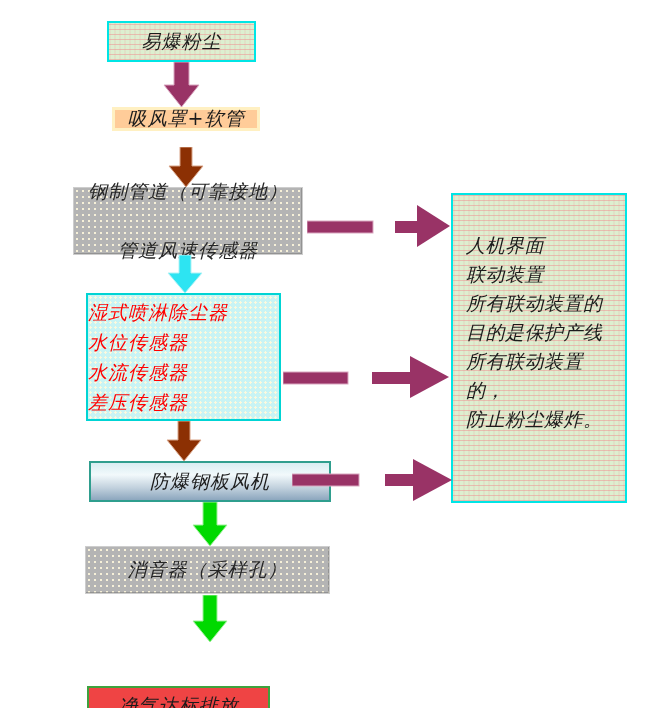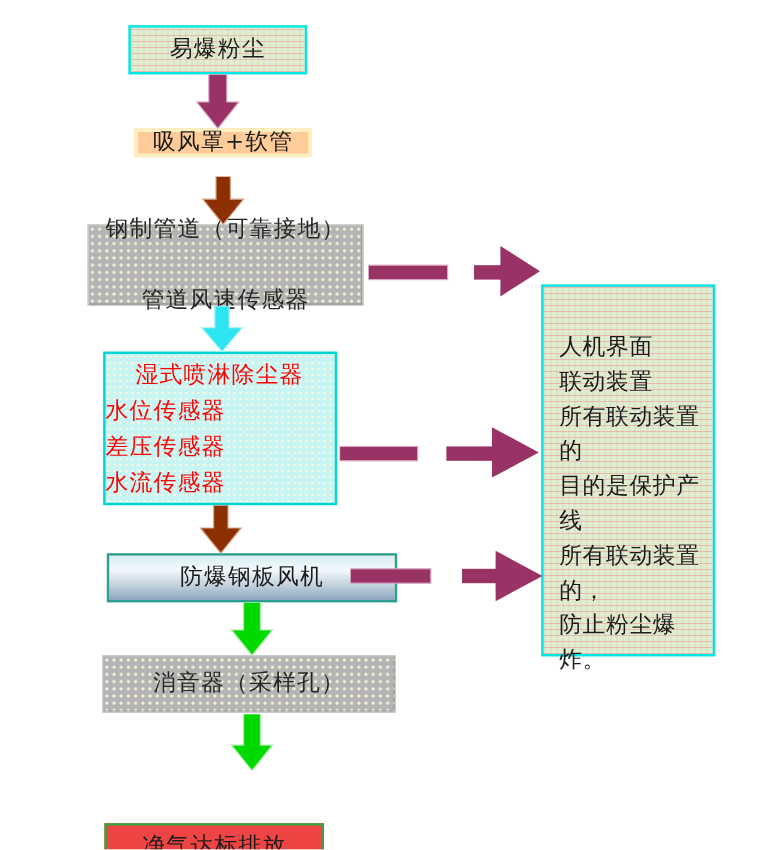--- a/index.html
+++ b/index.html
@@ -1,21 +1,21 @@
 <!DOCTYPE html>
 <html style="--maroon: #993366; --brown: #8c3003; --cyanArrow: #2de4f2; --greenArrow: #00d900; --cyanBorder: #00e5e5; --redText: #ff0000;"><head>
 <meta charset="utf-8">
 <style>
   html,body{margin:0;padding:0;background:#ffffff;}
   body{font-family:"DejaVu Sans",sans-serif;}
   #canvas{position:relative;width:648px;height:708px;background:#ffffff;overflow:hidden;}
 
   .node{position:absolute;box-sizing:border-box;display:flex;flex-direction:column;
         justify-content:center;align-items:center;font-size:19px;color:#1c1c1c;
-        letter-spacing:1px;line-height:1.45;}
+        letter-spacing:1px;line-height:1.45;font-style:italic;}
 
   
   .tex-wave{
     background-color:#ddefd0;
     background-image:
       repeating-linear-gradient(0deg, rgba(238,148,148,.55) 0 1px, rgba(0,0,0,0) 1px 5px),
       repeating-linear-gradient(90deg, rgba(238,148,148,.14) 0 2px, rgba(0,0,0,0) 2px 5px);
     border:2px solid var(--cyanBorder,#00e5e5);
   }
   
@@ -36,31 +36,31 @@
     border:2px solid #00d4d4;
   }
 
   #box-dust{left:107px;top:21px;width:149px;height:41px;}
   #box-hood{left:112px;top:107px;width:148px;height:24px;
             background:#ffcc99;border:3px solid #fff0c2;}
   #box-pipe{left:73px;top:187px;width:230px;height:68px;line-height:31px;}
   #box-scrubber{left:86px;top:293px;width:195px;height:128px;
                 color:var(--redText,#ff0000);align-items:stretch;justify-content:center;
                 line-height:30px;}
-  #box-scrubber .ln1{padding-left:25px;}
+  #box-scrubber .ln1{padding-left:0;}
   #box-scrubber .ln{}
   #box-fan{left:89px;top:461px;width:242px;height:41px;
            background:linear-gradient(180deg,#d8edf2 0%,#f2f9fb 32%,#c3d2de 66%,#8ca6be 100%);
            border:2px solid #2f9e8e;}
   #box-muffler{left:85px;top:546px;width:245px;height:48px;}
   #box-outlet{left:87px;top:642px;width:183px;height:39px;
               background:#ef4444;border:2px solid #3da23d;margin-top:44px;}
-  #box-hmi{left:451px;top:193px;width:145px;height:310px;
+  #box-hmi{left:451px;top:193px;width:176px;height:310px;
            justify-content:flex-start;align-items:stretch;
-           padding:36px 8px 0 13px;line-height:29px;letter-spacing:.5px;margin-top:44px;}
+           padding:36px 8px 0 13px;line-height:29px;letter-spacing:.5px;}
 
   .varrow,.harrow{position:absolute;}
 </style>
 </head>
 <body>
 
 <div id="canvas">
 
   <div class="node tex-wave" id="box-dust">
     <div>易爆粉尘</div>
@@ -71,22 +71,22 @@
   </div>
 
   <div class="node tex-graydots" id="box-pipe">
     <div>钢制管道（可靠接地）</div>
     <div>管道风速传感器</div>
   </div>
 
   <div class="node tex-cyandots" id="box-scrubber">
     <div class="ln1">湿式喷淋除尘器</div>
     <div class="ln">水位传感器</div>
+    <div class="ln">水流传感器</div>
     <div class="ln">差压传感器</div>
-    <div class="ln">水流传感器</div>
   </div>
 
   <div class="node" id="box-fan">
     <div>防爆钢板风机</div>
   </div>
 
   <div class="node tex-graydots" id="box-muffler">
     <div>消音器（采样孔）</div>
   </div>
 

